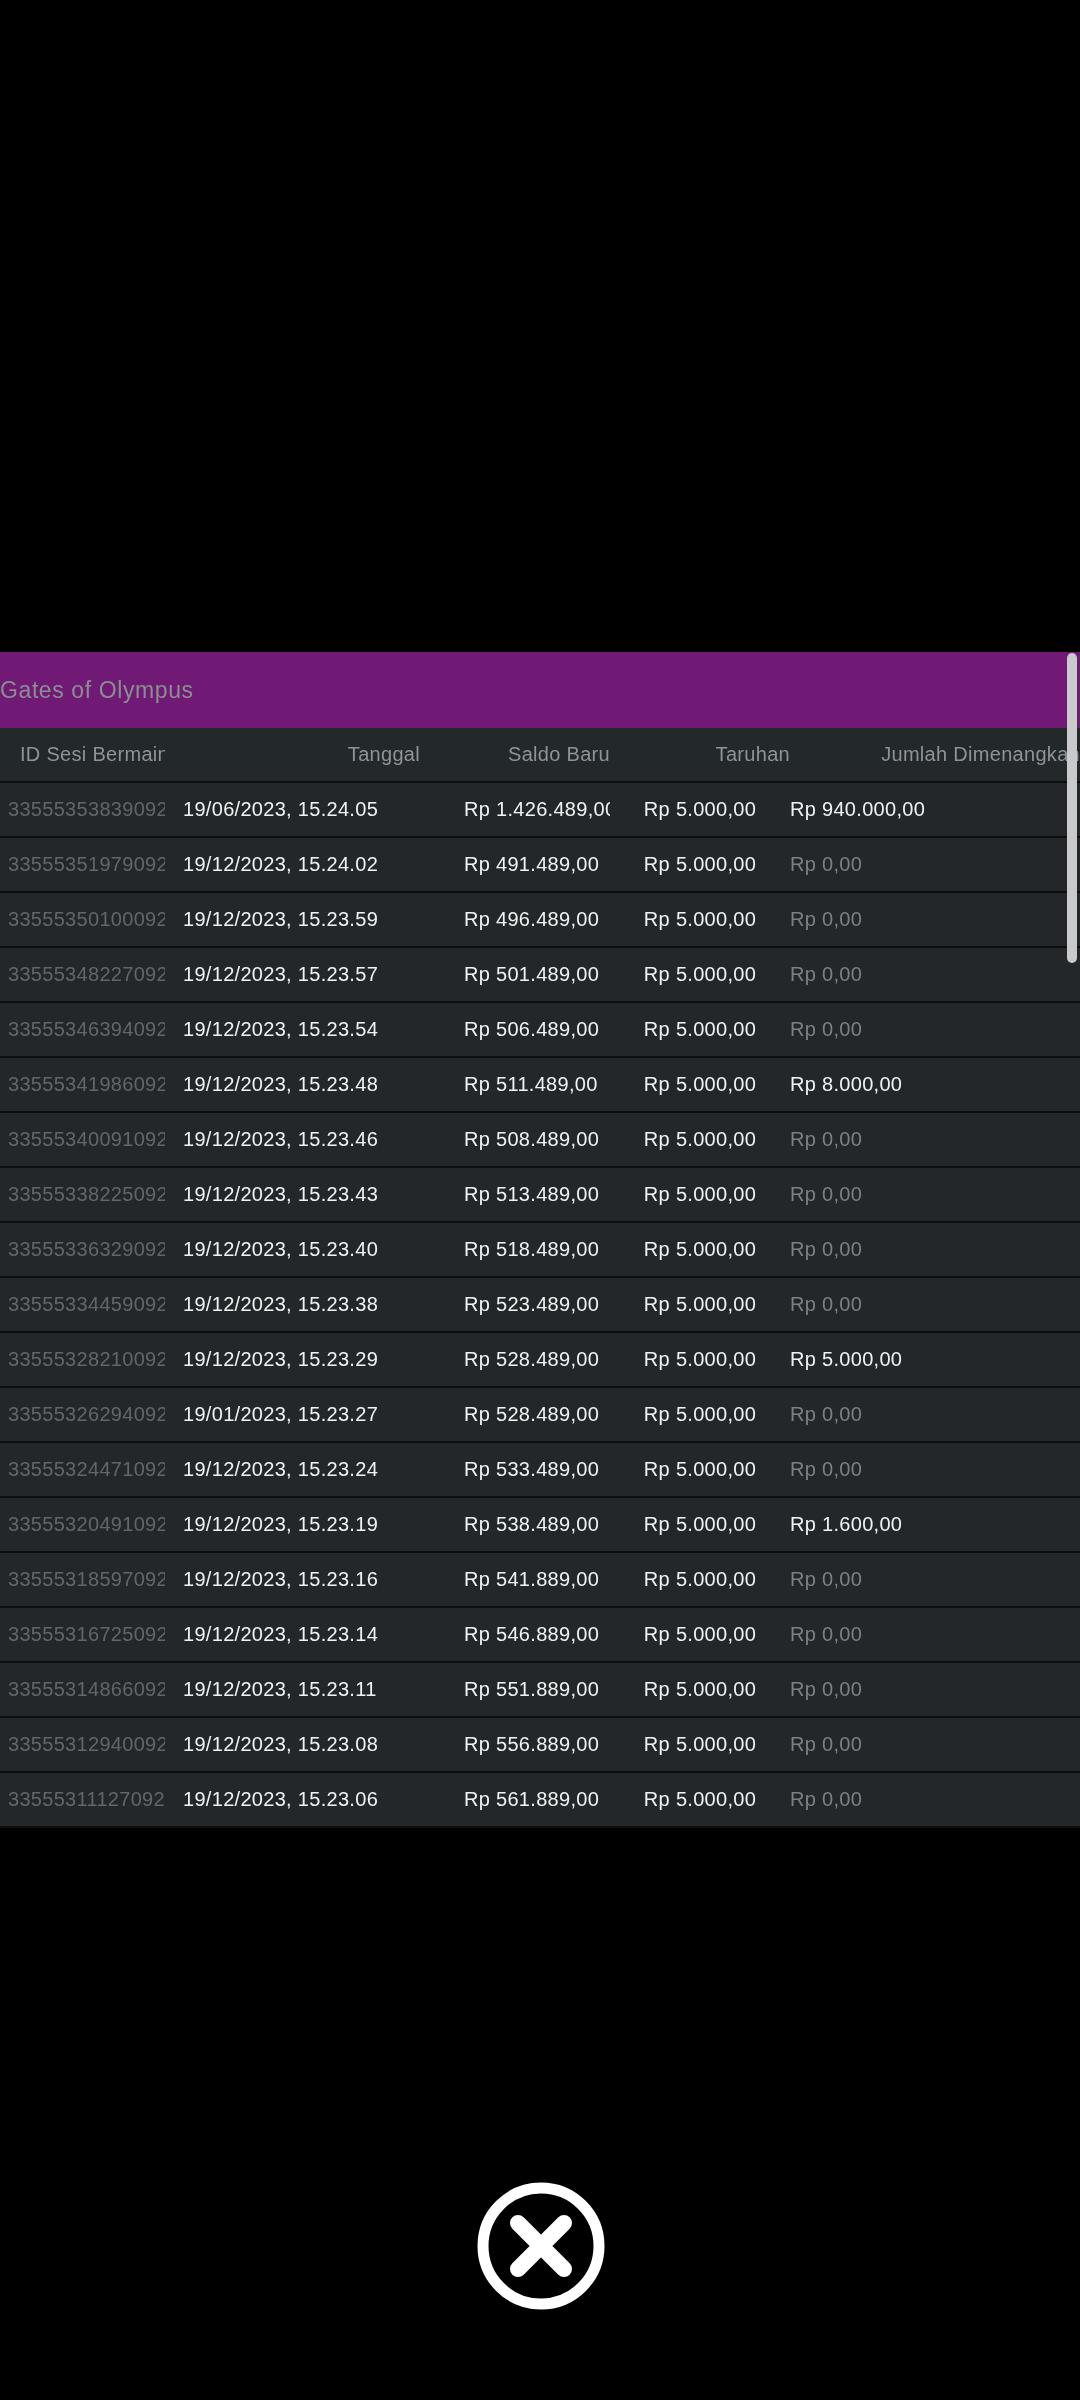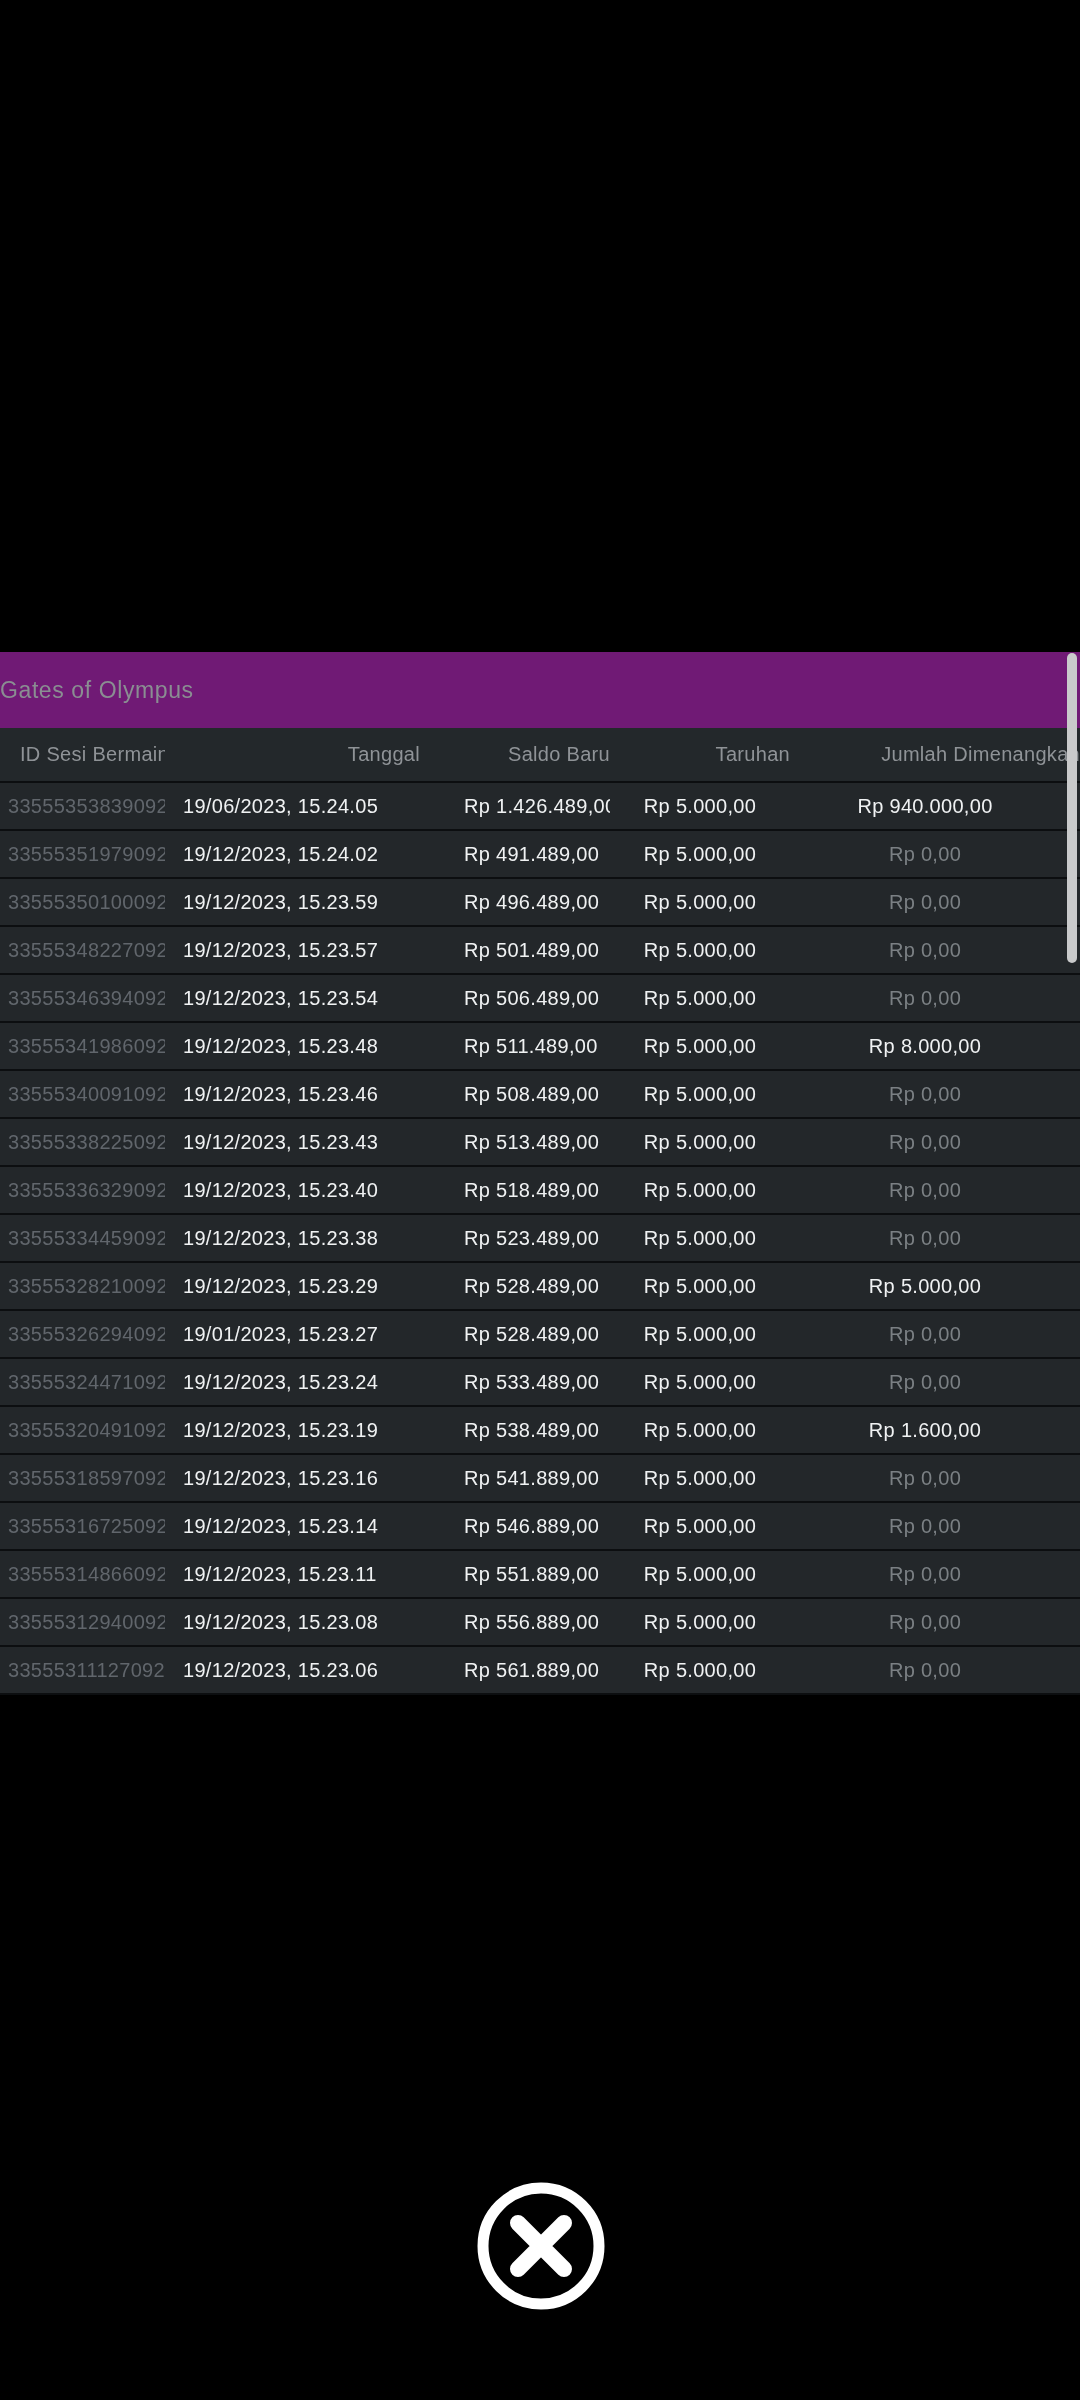--- a/index.html
+++ b/index.html
@@ -44,33 +44,33 @@
     height: 55px;
     background: #23282b;
     border-bottom: 2px solid #0c0e10;
     color: #8f9397;
     font-size: 20px;
     letter-spacing: 0.3px;
   }
   .thead .c { text-align: right; }
   .thead .c.c1 { text-align: left; padding-left: 20px; }
   .row {
-    height: 48px;
+    height: 55px;
     background: #23272a;
     border-bottom: 2px solid #0c0e10;
     font-size: 20px;
     letter-spacing: 0.3px;
     color: #f0f2f3;
   }
   .c { white-space: nowrap; overflow: hidden; }
   .row .c1 { color: #61666c; padding-left: 8px; }
   .row .c2 { padding-left: 18px; }
   .row .c3 { padding-left: 4px; margin-left: 40px; }
   .row .c4 { text-align: center; }
-  .row .c5 { text-align: center; padding-right: 20px; }
+  .row .c5 { text-align: left; padding-right: 20px; }
   .row .c5.dim { color: #7b8084; }
 
   
   .scrollbar-thumb {
     position: absolute;
     top: 653px;
     right: 3px;
     width: 10px;
     height: 310px;
     background: #c9cacb;

